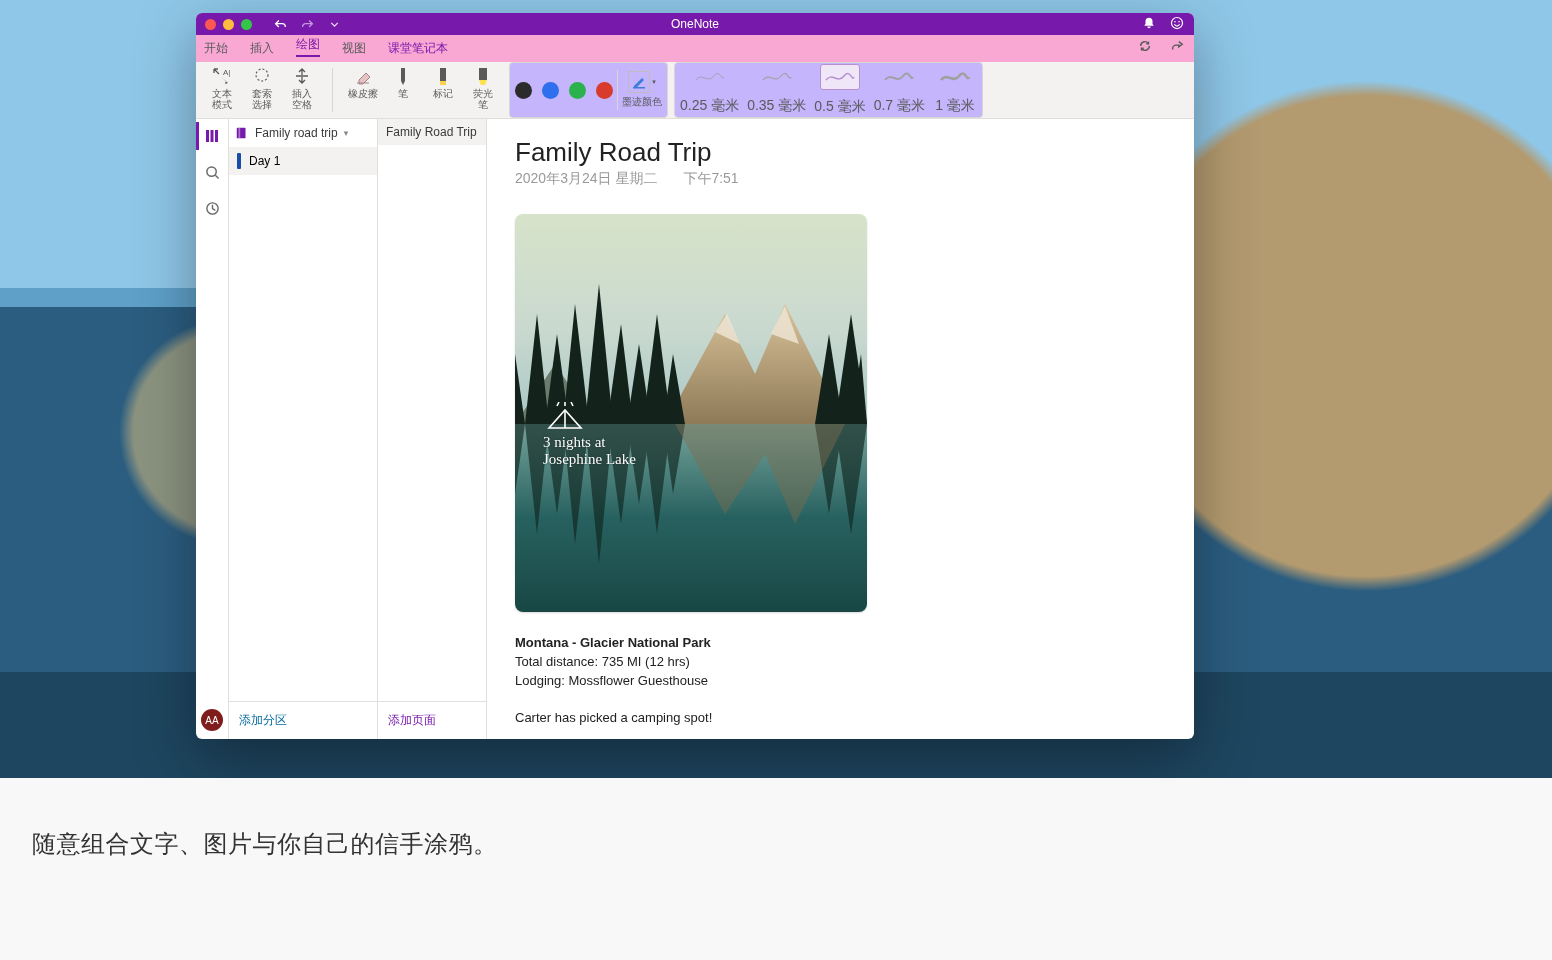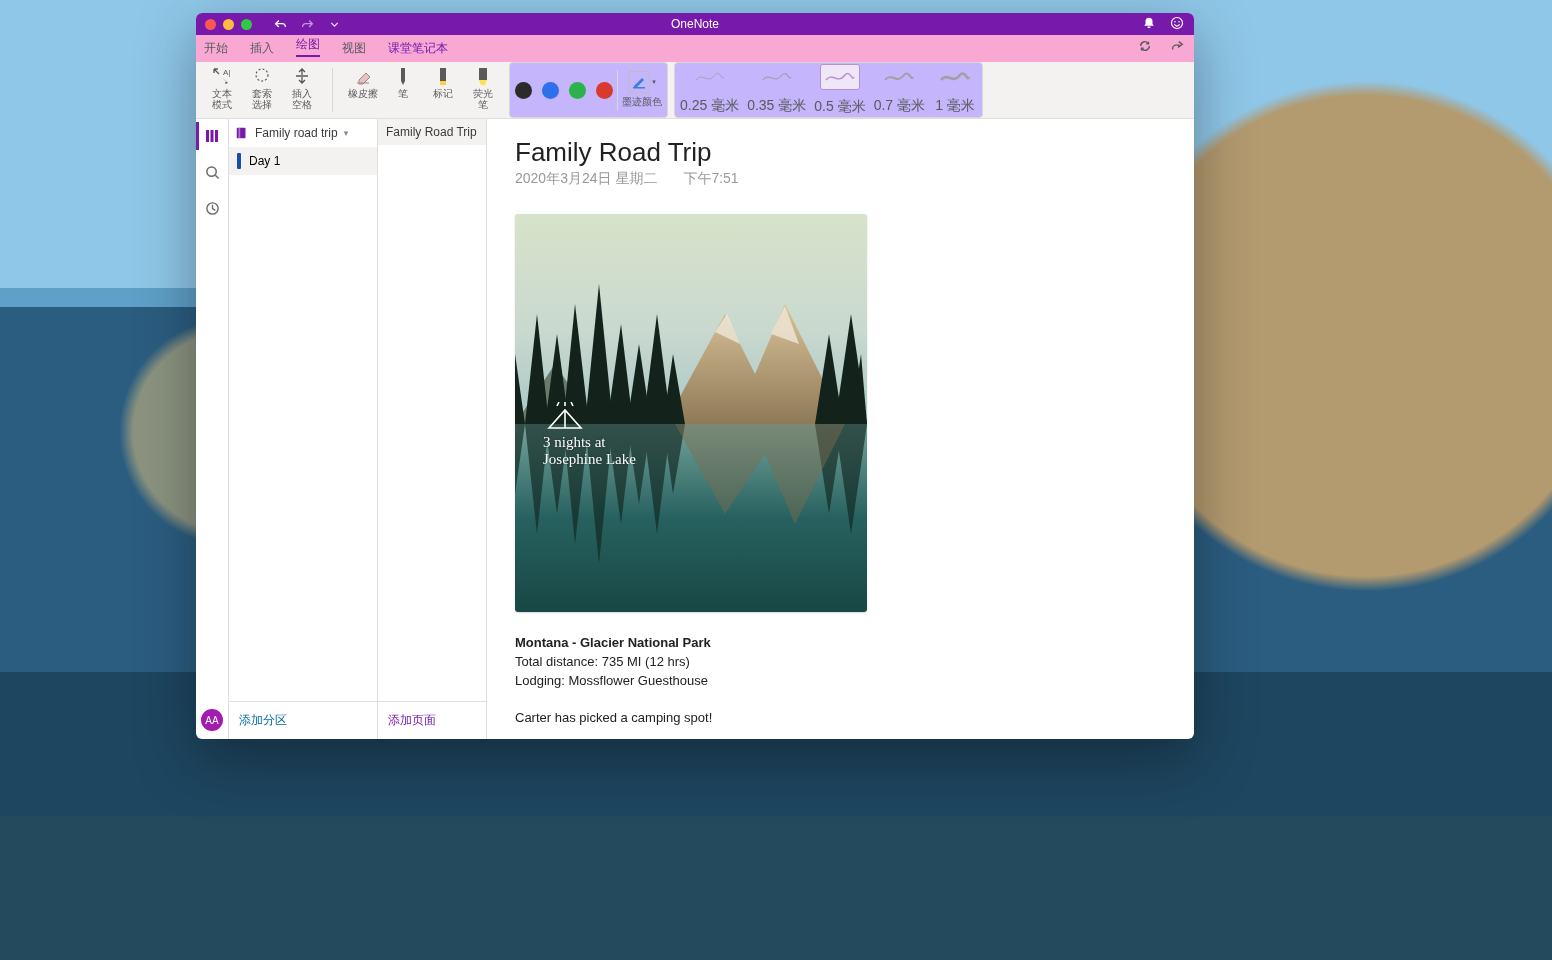--- a/index.html
+++ b/index.html
@@ -72,37 +72,37 @@
   .thick.active svg{stroke:#b98fd4;}
 
   
   .body{flex:1;display:flex;min-height:0;}
   .navrail{width:32px;border-right:1px solid #e1dfdc;display:flex;flex-direction:column;align-items:center;
            padding-top:8px;gap:18px;position:relative;}
   .navrail .rb{width:18px;height:18px;display:flex;align-items:center;justify-content:center;color:#6a6a6a;cursor:pointer;}
   .navrail .rb.active{color:#7719aa;}
   .navrail .rb.active::before{content:"";position:absolute;left:0;width:3px;height:28px;background:#7719aa;}
   .navrail .avatar{position:absolute;bottom:8px;width:22px;height:22px;border-radius:50%;
-                   background:#a21caf;color:#fff;font-size:10px;display:flex;align-items:center;justify-content:center;}
+                   background:#7f1d1d;color:#fff;font-size:10px;display:flex;align-items:center;justify-content:center;}
 
   .sections{width:148px;border-right:1px solid #e1dfdc;display:flex;flex-direction:column;font-size:12px;}
   .sec-head{height:28px;display:flex;align-items:center;gap:6px;padding:0 6px;color:#3a3a3a;}
   .sec-head svg{width:14px;height:14px;}
   .sec-item{display:flex;align-items:center;gap:8px;padding:6px 8px;background:#f3f2f1;}
   .sec-tab{width:4px;height:16px;background:#184ea6;border-radius:1px;}
   .sec-add{margin-top:auto;padding:10px;color:#0369a1;font-size:12px;border-top:1px solid #e1dfdc;cursor:pointer;}
 
   .pages{width:108px;border-right:1px solid #e1dfdc;display:flex;flex-direction:column;font-size:12px;}
   .pg-item{padding:6px 8px;background:#f3f2f1;color:#3a3a3a;}
   .pg-add{margin-top:auto;padding:10px;color:#7719aa;font-size:12px;border-top:1px solid #e1dfdc;cursor:pointer;}
 
   .canvas{flex:1;overflow:auto;padding:18px 28px;}
   .canvas h1{margin:0;font-weight:400;font-size:26px;color:#222;}
   .meta{display:flex;gap:26px;font-size:14px;color:#999;margin-top:2px;}
-  .photo{margin-top:26px;width:352px;height:398px;border-radius:3px;overflow:hidden;position:relative;
+  .photo{margin-top:26px;width:352px;height:398px;border-radius:8px;overflow:hidden;position:relative;
          box-shadow:0 1px 2px rgba(0,0,0,.15);}
   .photo svg{width:100%;height:100%;display:block;}
   .ink{position:absolute;left:28px;top:188px;color:#fff;font-size:15px;font-family:"Brush Script MT","Segoe Script",cursive;line-height:1.15;text-shadow:0 0 2px rgba(0,0,0,.5);}
   .ink svg{width:44px;height:30px;stroke:#fff;fill:none;stroke-width:1.6;margin-bottom:2px;display:block;}
   .note{margin-top:22px;font-size:13px;line-height:1.45;color:#222;}
   .note b{font-weight:600;}
 
   
   .caption-area{position:absolute;left:0;right:0;top:778px;bottom:0;background:#f8f8f8;}
   .caption{position:absolute;left:32px;top:50px;font-size:24px;color:#333;letter-spacing:0.5px;}
@@ -440,13 +440,16 @@
         <div class="note">
           <b>Montana - Glacier National Park</b><br>
           <span>Total distance: 735 MI (12 hrs)</span><br>
           <span>Lodging: Mossflower Guesthouse</span><br><br>
           <span>Carter has picked a camping spot!</span>
         </div>
       </div>
     </div>
   </div>
 
+  <div class="caption-area">
+    <div class="caption">随意组合文字、图片与你自己的信手涂鸦。</div>
+  </div>
 </div>
 
 </body></html>

